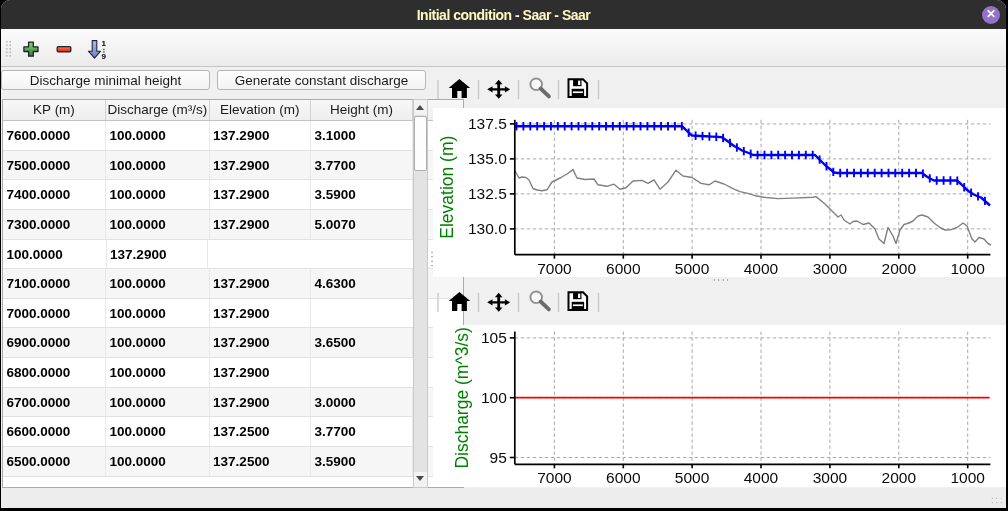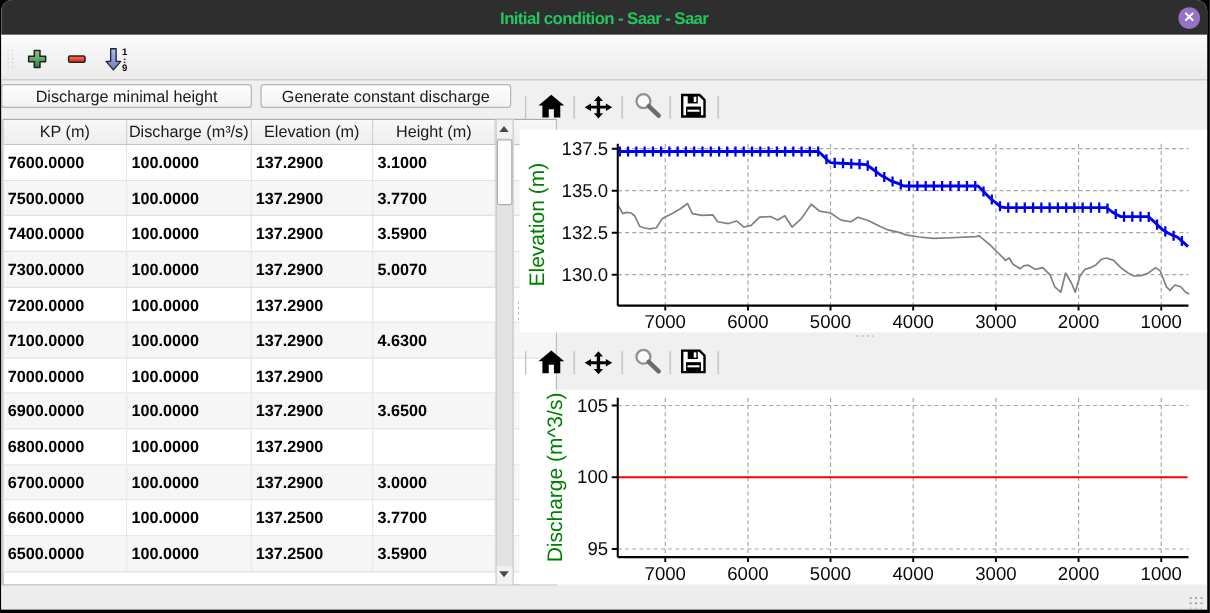--- a/index.html
+++ b/index.html
@@ -1,19 +1,19 @@
 <!DOCTYPE html>
 <html><head><meta charset="utf-8">
 <style>
 html,body{margin:0;padding:0;background:#000;width:1008px;height:511px;overflow:hidden;
 font-family:"Liberation Sans",sans-serif;}
 #win{position:absolute;left:1px;top:0;width:1005px;height:508px;background:#f0f0f0;
 border-radius:9px 9px 0 0;overflow:hidden;}
 #tbar{position:absolute;left:0;top:0;width:1005px;height:29px;background:#2e2e2e;}
-#tbar .t{position:absolute;left:0;right:0;top:6.5px;text-align:center;color:#22c55e;
+#tbar .t{position:absolute;left:0;right:0;top:6.5px;text-align:center;color:#fef9c3;
 font-size:14px;font-weight:bold;letter-spacing:-0.5px;}
 #close{position:absolute;left:981px;top:5.5px;width:18px;height:18px;border-radius:50%;
 background:#9671c9;color:#fff;text-align:center;line-height:17.5px;font-size:12px;font-weight:bold;}
 #mtool{position:absolute;left:0;top:29px;width:1005px;height:37px;
 background:linear-gradient(#fbfbfb,#ebebeb);border-bottom:1px solid #c6c6c6;}
 #handle{position:absolute;left:4px;top:11px;width:7px;height:17px;
 background-image:radial-gradient(circle 1px, #9d9d9d 60%, transparent 65%);
 background-size:3.5px 3.5px;}
 .btn{position:absolute;top:70px;height:20px;background:linear-gradient(#fefefe,#f3f3f3);
 border:1px solid #b5b5b5;border-radius:3px;font-size:13.5px;color:#1a1a1a;
@@ -104,21 +104,20 @@
         <div class="td" style="width:101.4px">137.2900</div>
         <div class="td" style="width:102px">3.5900</div>
       </div>
       <div class="tr" style="background:#f6f6f6">
         <div class="td" style="width:103px">7300.0000</div>
         <div class="td" style="width:103.6px">100.0000</div>
         <div class="td" style="width:101.4px">137.2900</div>
         <div class="td" style="width:102px">5.0070</div>
       </div>
       <div class="tr" style="background:#ffffff">
-        <div class="td" style="width:103px">7200.0000</div>
         <div class="td" style="width:103.6px">100.0000</div>
         <div class="td" style="width:101.4px">137.2900</div>
       </div>
       <div class="tr" style="background:#f6f6f6">
         <div class="td" style="width:103px">7100.0000</div>
         <div class="td" style="width:103.6px">100.0000</div>
         <div class="td" style="width:101.4px">137.2900</div>
         <div class="td" style="width:102px">4.6300</div>
       </div>
       <div class="tr" style="background:#ffffff">

